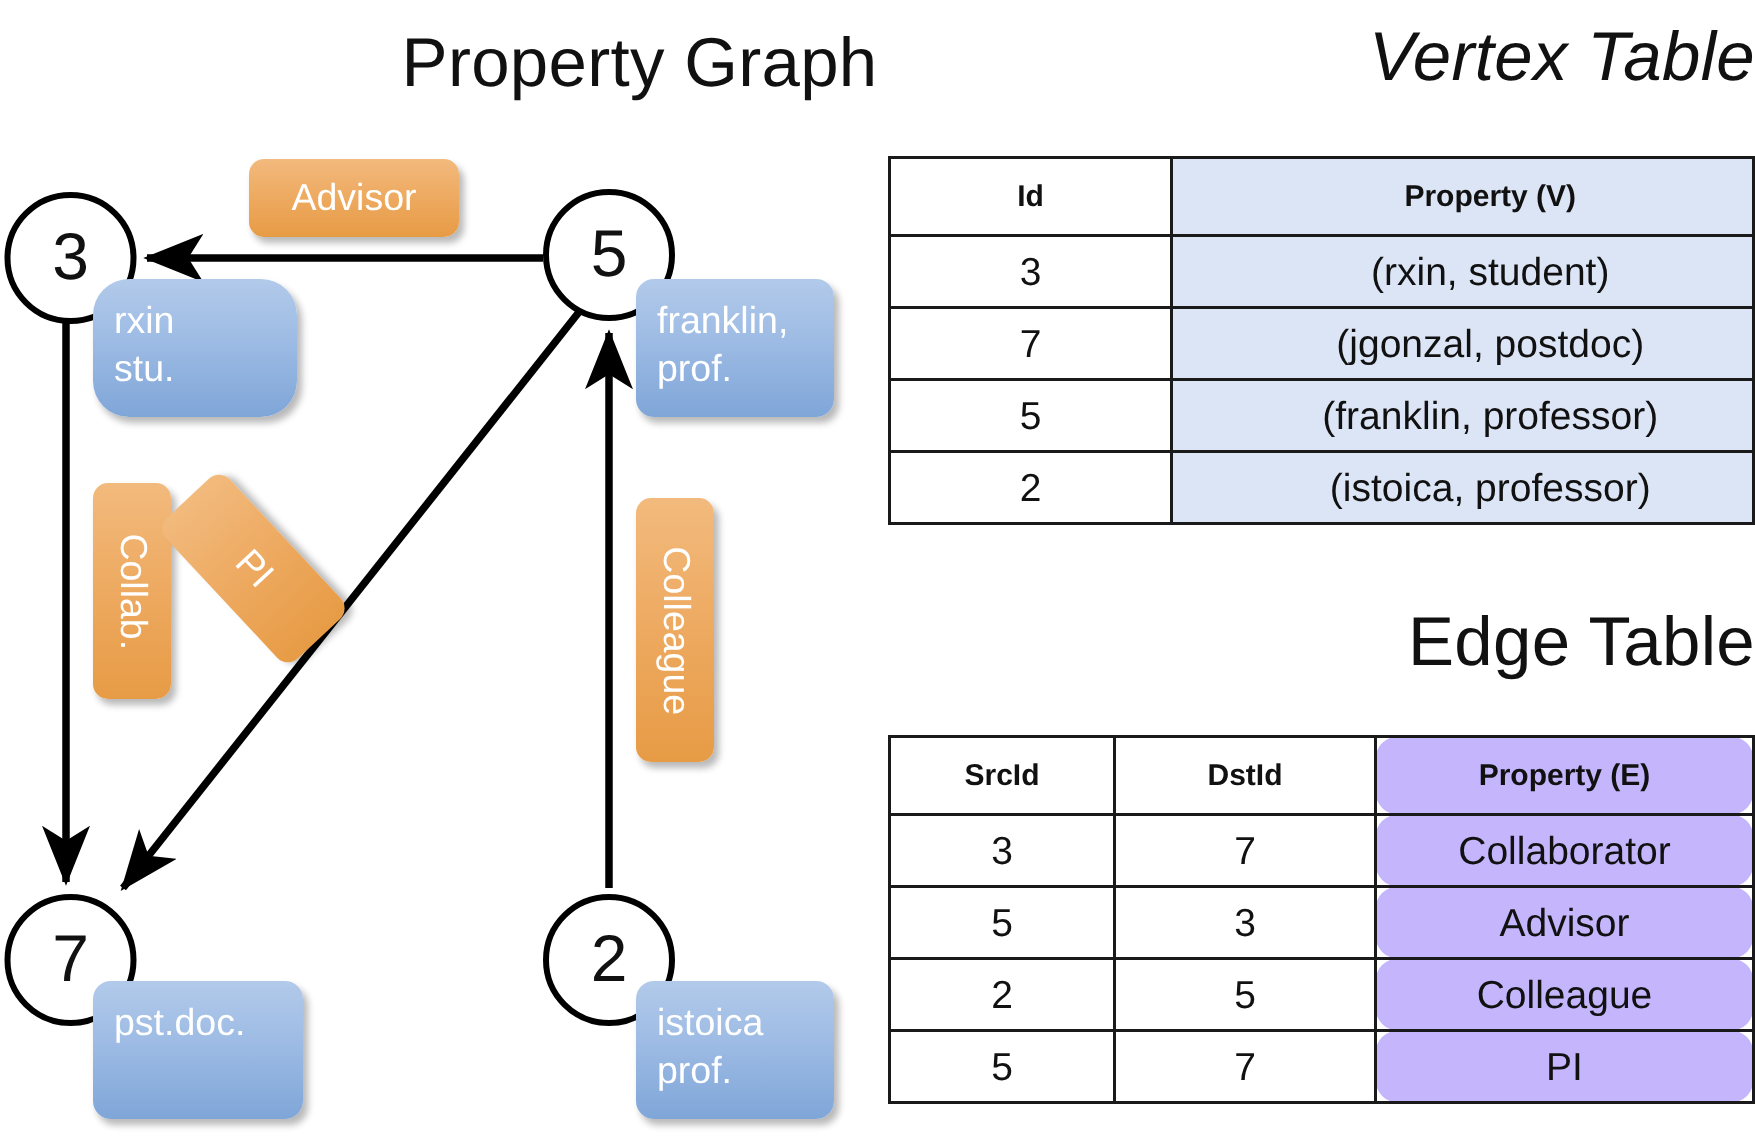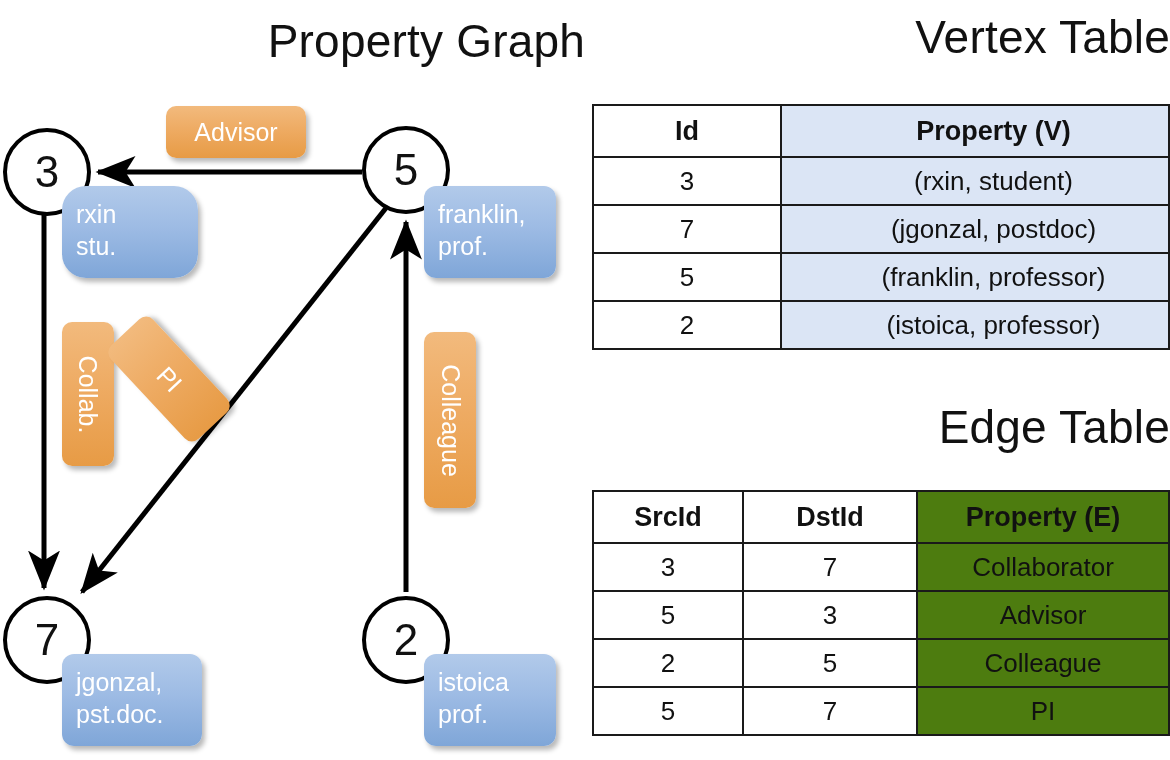--- a/index.html
+++ b/index.html
@@ -20,21 +20,21 @@
   .title {
     position: absolute;
     font-weight: 400;
     font-size: 46px;
     letter-spacing: 0.2px;
     color: #111;
     white-space: nowrap;
     text-align: right;
   }
   #title-property-graph { left: 0px;   top: 14px; width: 585px; }
-  #title-vertex-table   { left: 585px; top: 10px; width: 585px; }
+  #title-vertex-table   { left: 585px; top: 10px; width: 585px; font-style: italic; }
   #title-edge-table     { left: 585px; top: 400px; width: 585px; }
 
   
   #graph-panel {
     position: absolute;
     left: 0; top: 0;
     width: 585px; height: 760px;
   }
   #graph-edges {
     position: absolute;
@@ -130,34 +130,34 @@
     text-align: center;
     font-weight: 400;
     font-size: 26px;
     color: #111;
     padding: 0;
     height: 46px;
     background: #ffffff;
   }
   .data-table th {
     font-weight: 700;
-    font-size: 27px;
+    font-size: 20px;
     height: 50px;
   }
 
   #vertex-table { left: 592px; top: 104px; width: 576px; }
   #vertex-table col.c-id   { width: 188px; }
   #vertex-table col.c-prop { width: 388px; }
   #vertex-table .prop-cell { background: #dbe5f5; padding-left: 37px; }
 
   #edge-table { left: 592px; top: 490px; width: 576px; }
   #edge-table col.c-src  { width: 150px; }
   #edge-table col.c-dst  { width: 174px; }
   #edge-table col.c-prop { width: 252px; }
-  #edge-table .prop-cell { background: #4d7c0f; }
+  #edge-table .prop-cell { background: #c4b5fd; border-radius: 15px; }
 </style>
 </head>
 <body>
 
 <div id="graph-panel">
 
   <div class="title" id="title-property-graph">Property Graph</div>
 
   <svg id="graph-edges" viewBox="0 0 585 760" xmlns="http://www.w3.org/2000/svg">
     <defs>
@@ -203,21 +203,20 @@
 
   <div class="prop-box" id="prop-rxin">
     <div>rxin</div>
     <div>stu.</div>
   </div>
   <div class="prop-box" id="prop-franklin">
     <div>franklin,</div>
     <div>prof.</div>
   </div>
   <div class="prop-box" id="prop-jgonzal">
-    <div>jgonzal,</div>
     <div>pst.doc.</div>
   </div>
   <div class="prop-box" id="prop-istoica">
     <div>istoica</div>
     <div>prof.</div>
   </div>
 </div>
 
 <div class="title" id="title-vertex-table">Vertex Table</div>
 

